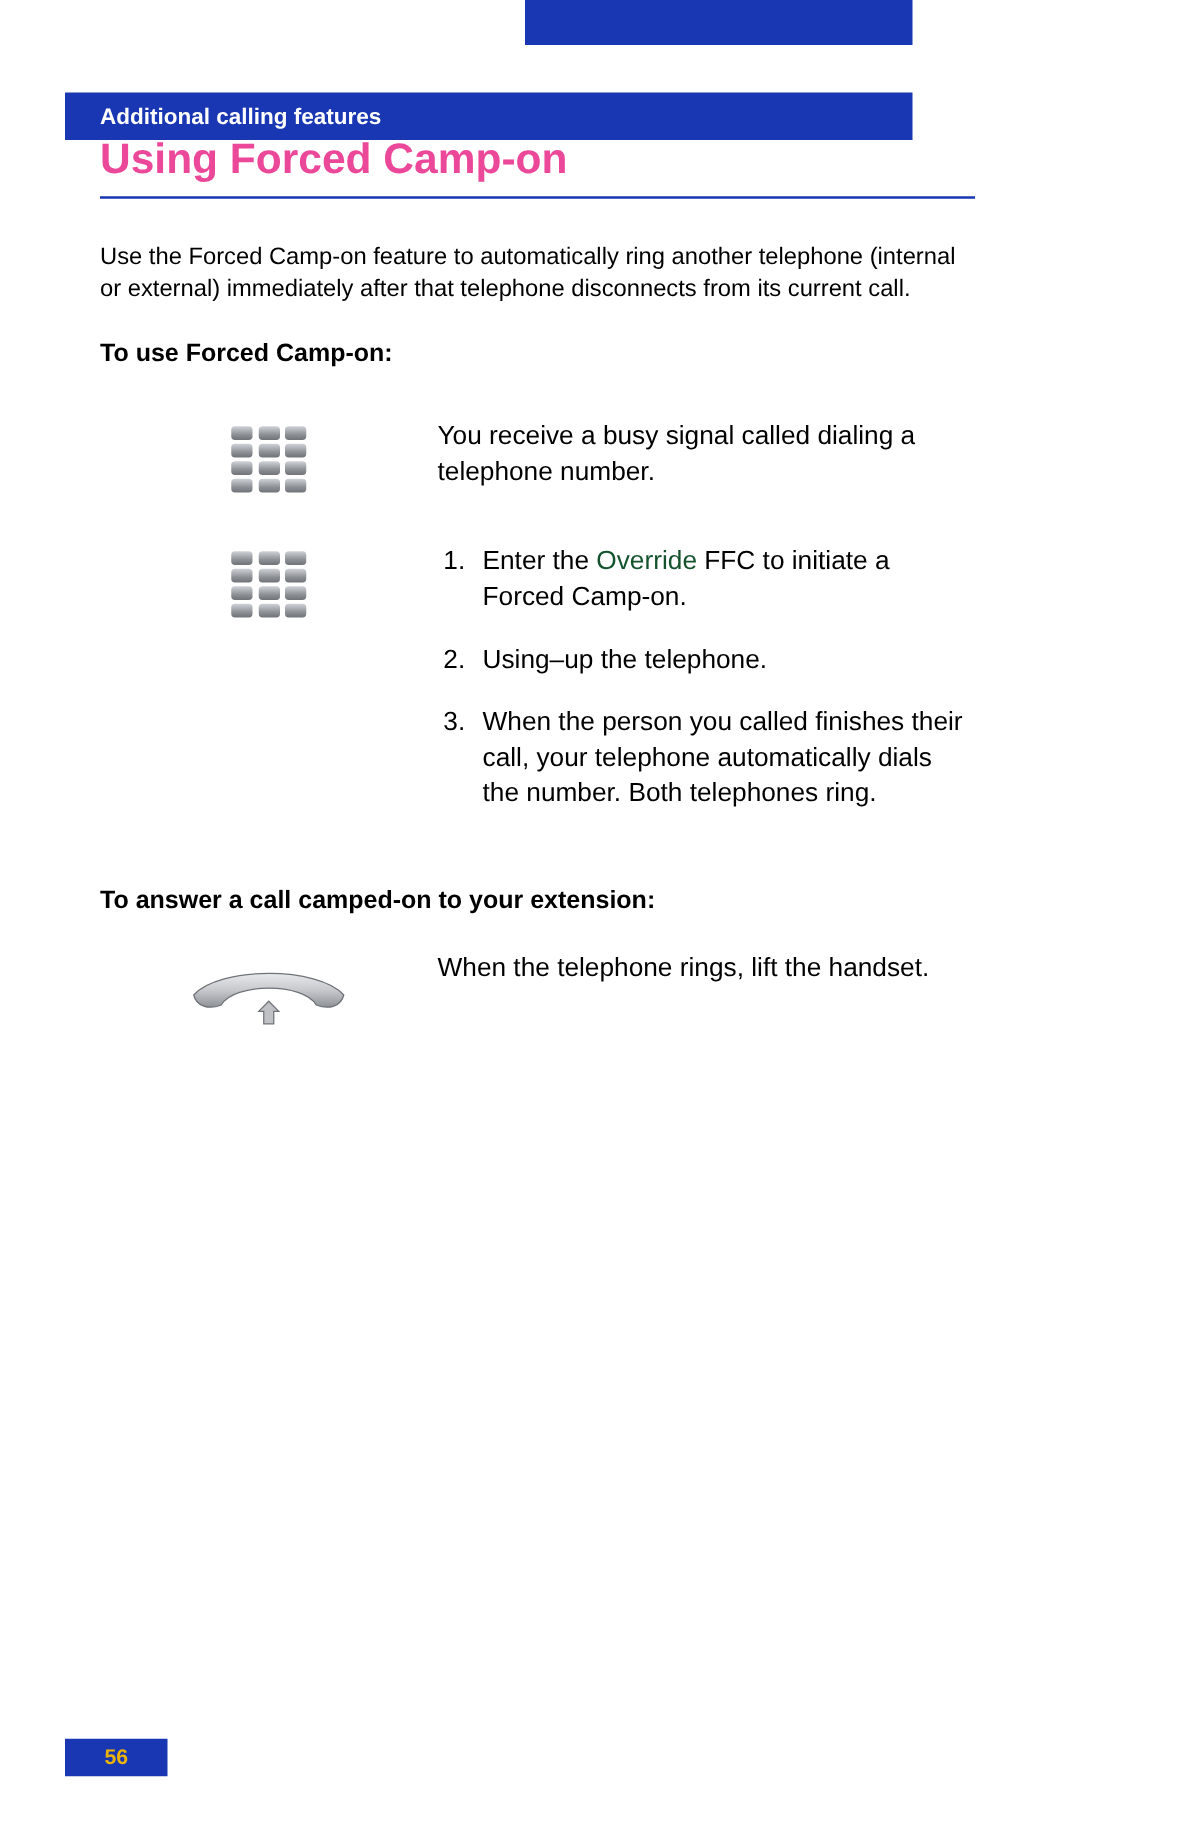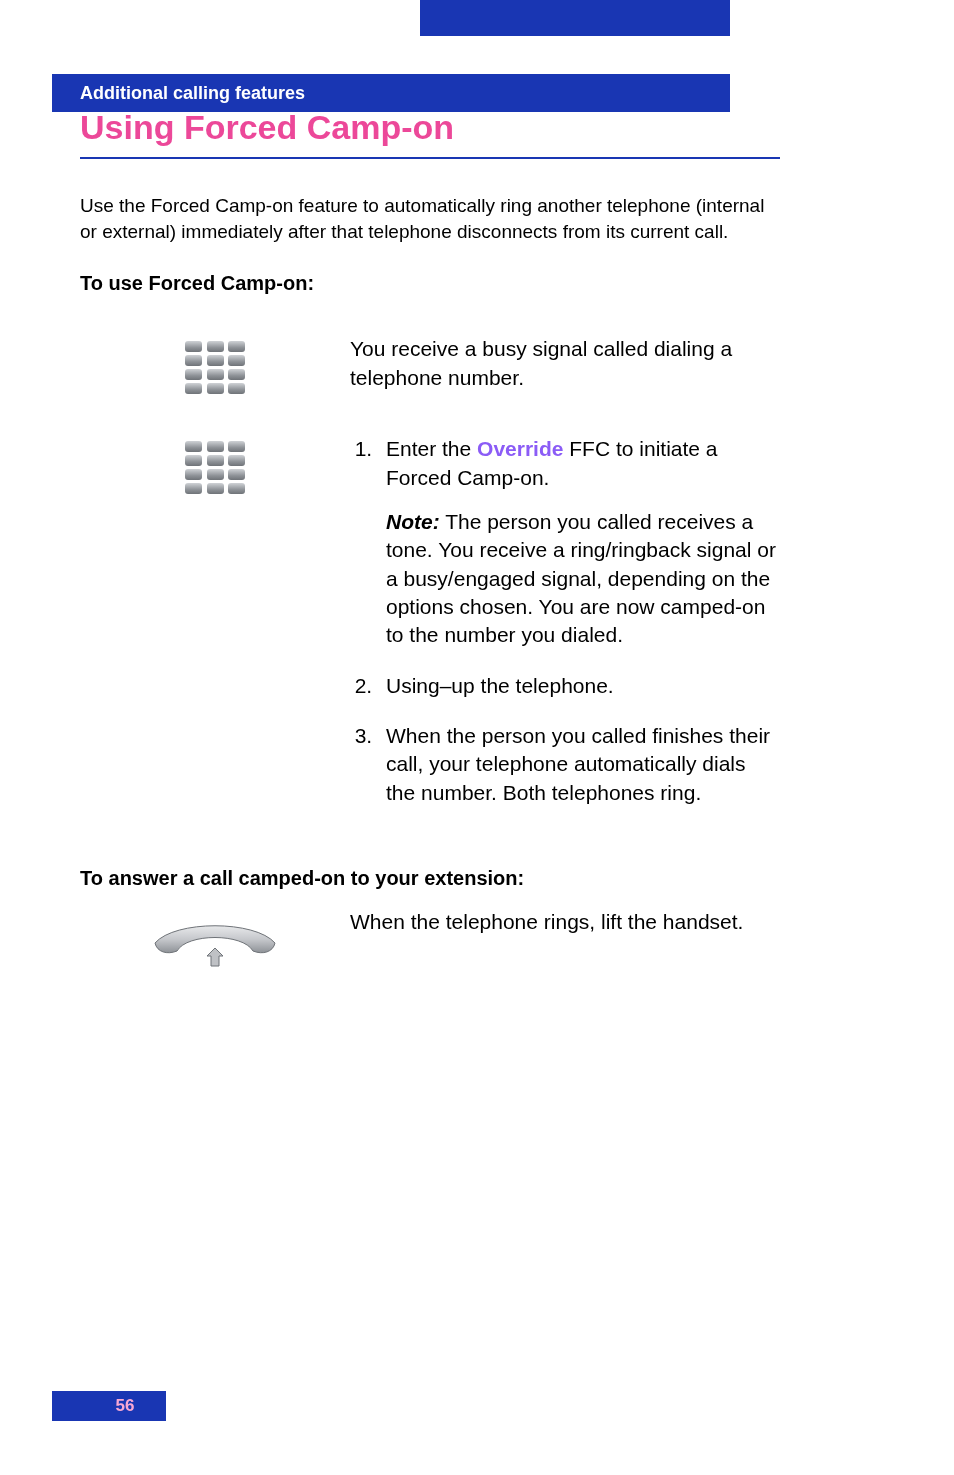--- a/index.html
+++ b/index.html
@@ -112,44 +112,43 @@
     line-height: 1.35;
   }
   ol.steps li {
     margin-bottom: 22px;
     padding-left: 8px;
   }
   .note-block {
     margin-top: 16px;
   }
   .ffc-link {
-    color: #8b5cf6;
-    font-weight: bold;
+    color: #14532d;
+    font-weight: normal;
   }
   .note-label {
     font-style: italic;
     font-weight: bold;
   }
   .handset-svg {
     margin-top: 8px;
   }
   .page-num-box {
     position: absolute;
     left: 52px;
     bottom: 54px;
     width: 82px;
     height: 30px;
     background: #1936b3;
-    color: #f9a8d4;
+    color: #eab308;
     font-weight: bold;
     font-size: 17px;
     display: flex;
     align-items: center;
     justify-content: center;
-    padding-left: 32px;
   }
 </style>
 </head>
 <body>
 
 <div class="page">
 
   <div class="top-blue-bar"></div>
 
   <div class="header-band">
@@ -214,31 +213,28 @@
               <div class="key"></div>
               <div class="key"></div>
               <div class="key"></div>
             </div>
         </div>
       </div>
       <div class="text-col">
         <ol class="steps">
           <li>
             <span>Enter the </span><span class="ffc-link">Override</span><span> FFC to initiate a Forced Camp-on.</span>
-            <div class="note-block">
-              <span class="note-label">Note:</span><span> The person you called receives a tone. You receive a ring/ringback signal or a busy/engaged signal, depending on the options chosen. You are now camped-on to the number you dialed.</span>
-            </div>
           </li>
           <li>Using–up the telephone.</li>
           <li>When the person you called finishes their call, your telephone automatically dials the number. Both telephones ring.</li>
         </ol>
       </div>
     </div>
 
-    <p class="sub-heading" style="margin-top:20px;margin-bottom:18px;">To answer a call camped-on to your extension:</p>
+    <p class="sub-heading" style="margin-top:20px;margin-bottom:29px;">To answer a call camped-on to your extension:</p>
 
     <div class="row">
       <div class="icon-col">
         <svg class="handset-svg" width="140" height="55" viewBox="0 0 140 55">
           <defs>
             <linearGradient id="hg" x1="0" y1="0" x2="0" y2="1">
               <stop offset="0%" stop-color="#e8e9eb"></stop>
               <stop offset="50%" stop-color="#c6c8cc"></stop>
               <stop offset="100%" stop-color="#8e9297"></stop>
             </linearGradient>

